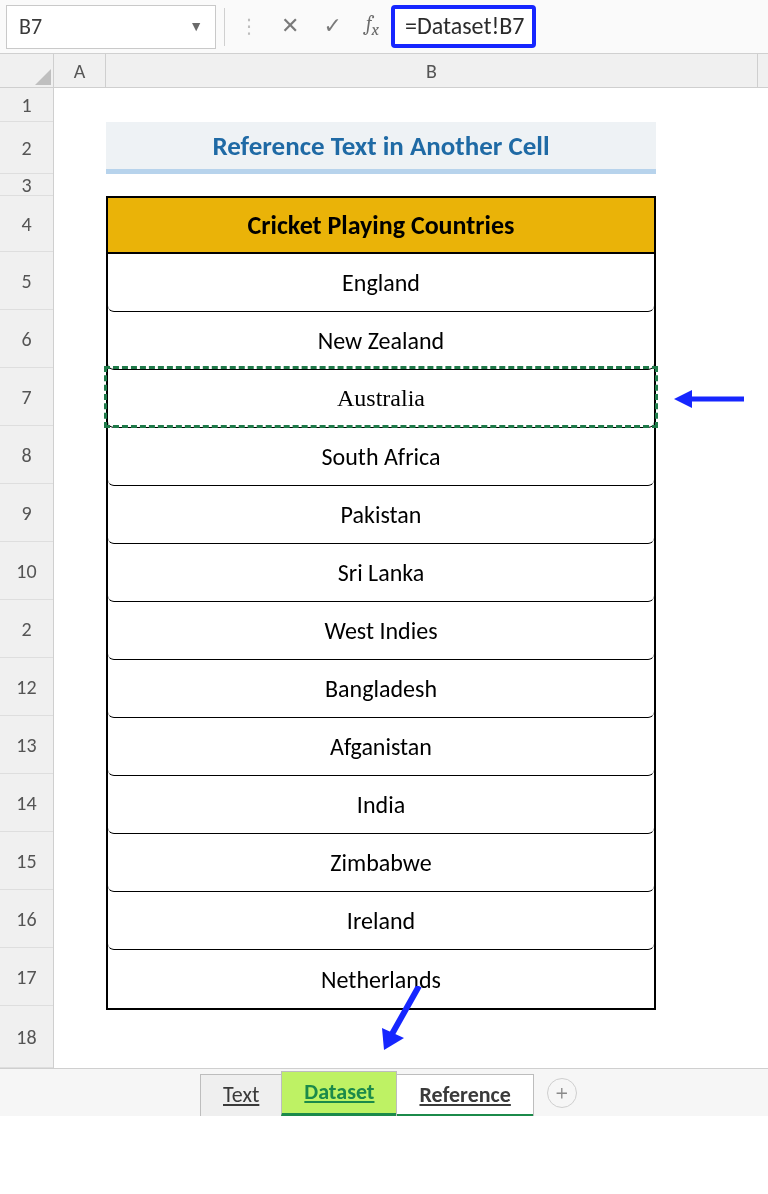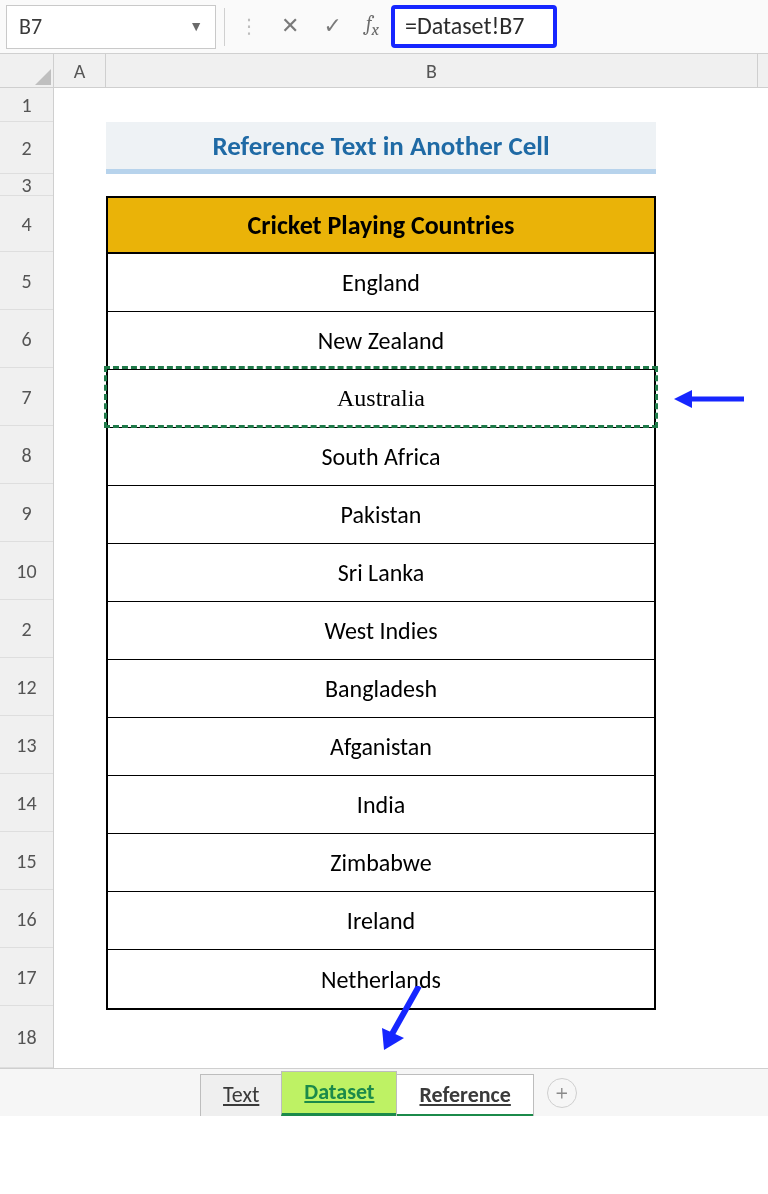--- a/index.html
+++ b/index.html
@@ -54,21 +54,21 @@
   .fb-icons .fx { font-style: italic; font-family: Cambria, serif; font-size: 20px; color: #6b6b6b; }
   .formula-input-wrap {
     flex: 1;
     display: flex;
     align-items: center;
     padding-left: 6px;
   }
   .formula-highlight {
     border: 4px solid #1626ff;
     border-radius: 4px;
-    padding: 2px 28px 4px 10px;
+    padding: 2px 7px 4px 10px;
     font-size: 24px;
     color: #2b2b2b;
     background: #ffffff;
   }
 
   
   .col-headers {
     display: flex;
     height: 34px;
     background: #f0f0f0;
@@ -159,20 +159,21 @@
     font-weight: 700;
   }
   .trow {
     height: 58px;
     border-bottom: 1px solid #000;
     display: flex;
     align-items: center;
     justify-content: center;
     font-size: 24px;
     position: relative;
+    border-radius: 6px;
   }
   .trow:last-child { border-bottom: none; }
 
   
   .marching {
     position: absolute;
     left: 104px;
     width: 554px;
     height: 62px;
     border: 3px dashed #1f7a49;

